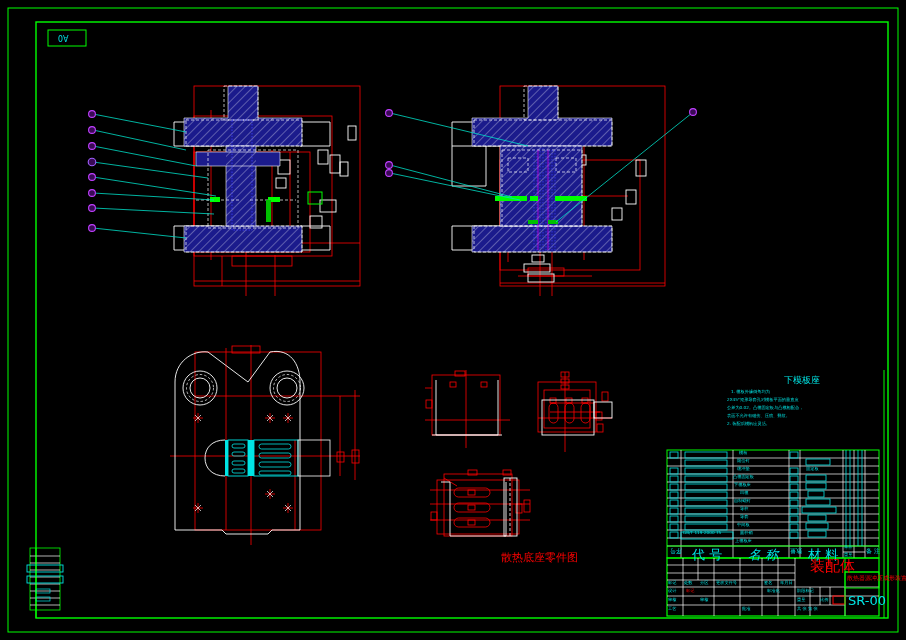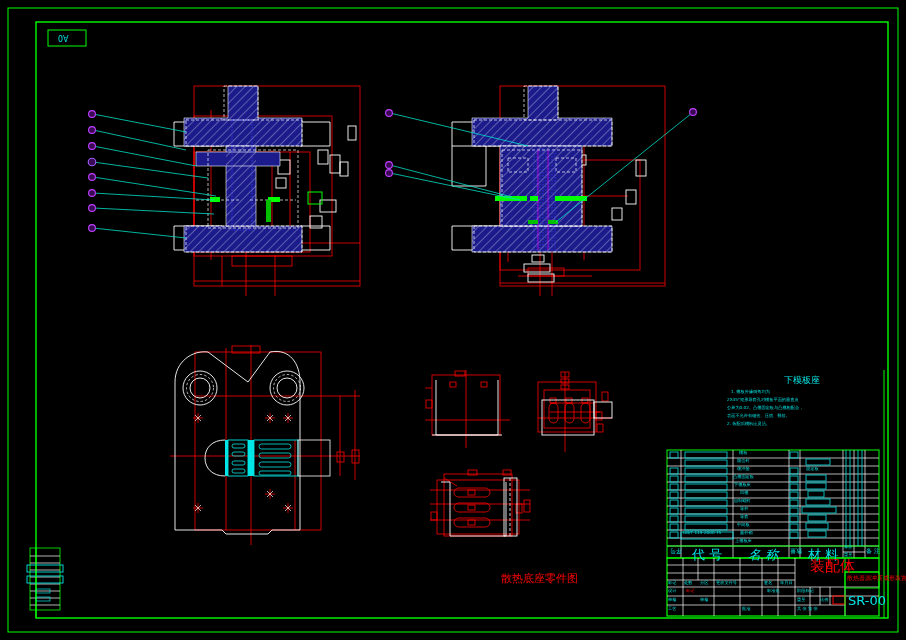--- a/index.html
+++ b/index.html
@@ -474,21 +474,21 @@
 
 <div class="lbl cyan t8 rot" style="left:58px;top:33px;">A0</div>
 
 <div class="lbl cyan t9" style="left:784px;top:376px;">下模板座</div>
 <div class="lbl cyan tiny" style="left:731px;top:390px;">1. 模板外缘倒角均为</div>
 <div class="lbl cyan tiny" style="left:727px;top:398px;">2X45°矩形导套孔对模板平面的垂直度</div>
 <div class="lbl cyan tiny" style="left:727px;top:406px;">公差为0.02。凸模固定板与凸模相配合，</div>
 <div class="lbl cyan tiny" style="left:727px;top:414px;">表面不允许有碰伤、压痕、裂纹。</div>
 <div class="lbl cyan tiny" style="left:727px;top:422px;">2. 装配后模柄应灵活。</div>
 
-<div class="lbl red t11" style="left:501px;top:573px;">散热底座零件图</div>
+<div class="lbl red t11" style="left:501px;top:552px;">散热底座零件图</div>
 
 <div class="lbl cyan tiny" style="left:739px;top:451px;">模柄</div>
 <div class="lbl cyan tiny" style="left:737px;top:459px;">限位钉</div>
 <div class="lbl cyan tiny" style="left:737px;top:467px;">缓冲垫</div>
 <div class="lbl cyan tiny" style="left:733px;top:475px;">凸模固定板</div>
 <div class="lbl cyan tiny" style="left:734px;top:483px;">下模板座</div>
 <div class="lbl cyan tiny" style="left:740px;top:491px;">凹模</div>
 <div class="lbl cyan tiny" style="left:734px;top:499px;">自制螺钉</div>
 <div class="lbl cyan tiny" style="left:740px;top:507px;">导柱</div>
 <div class="lbl cyan tiny" style="left:740px;top:515px;">导套</div>

